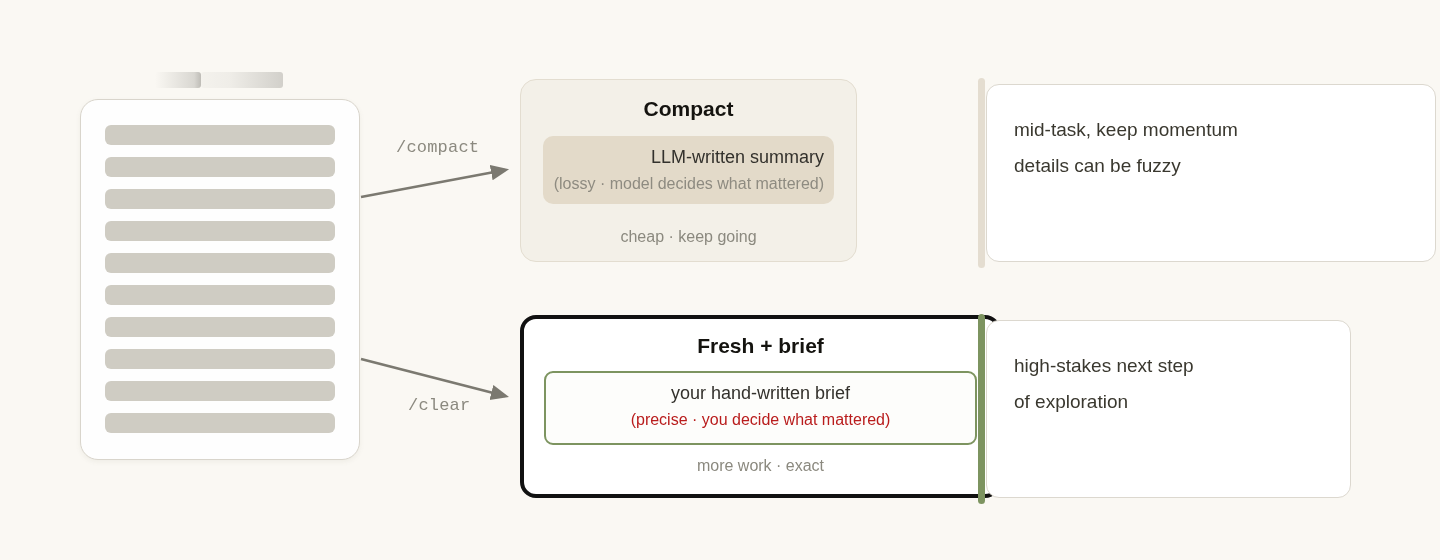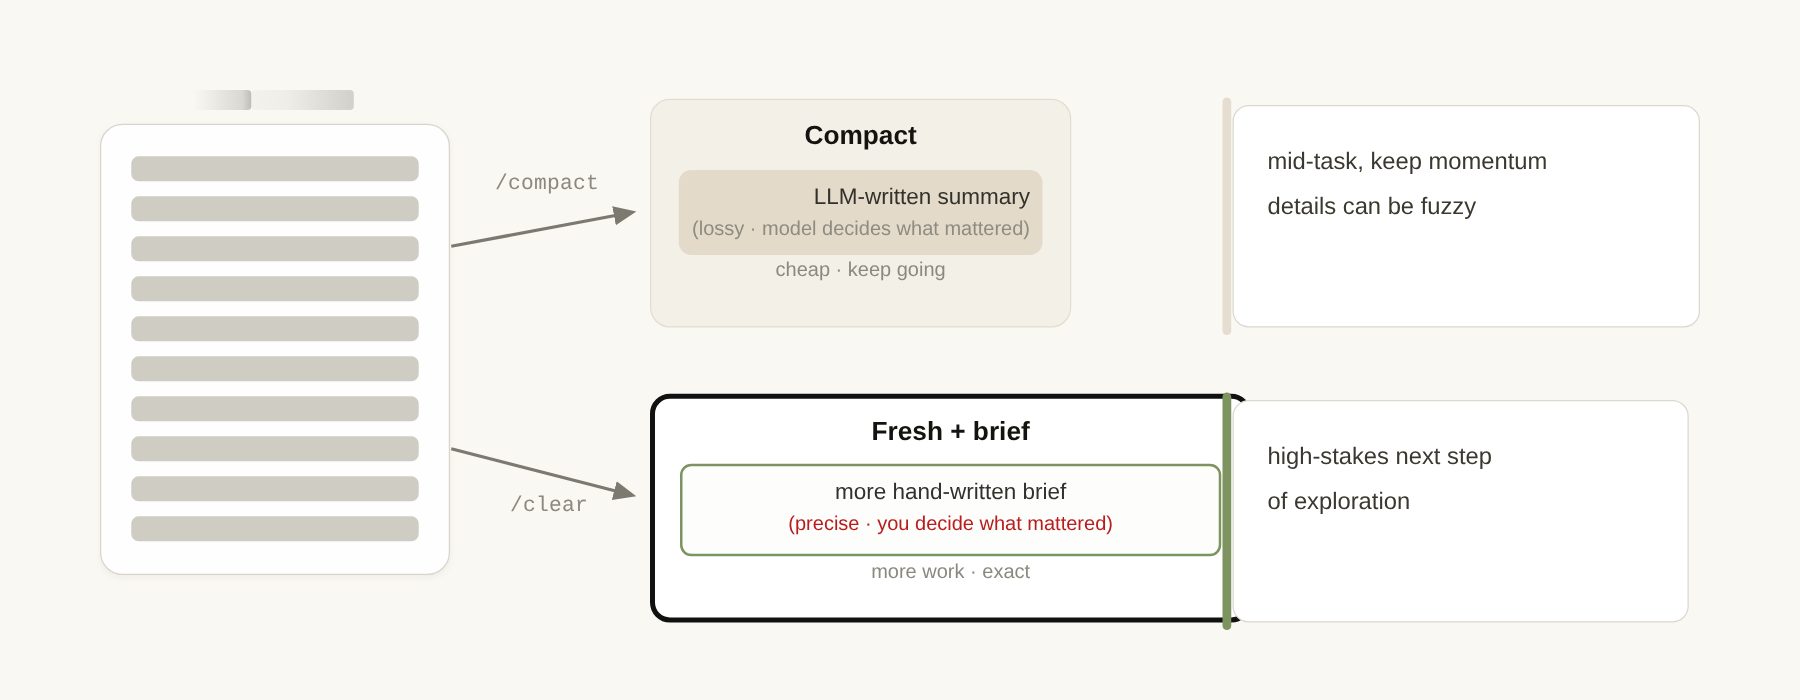--- a/index.html
+++ b/index.html
@@ -143,23 +143,23 @@
   }
   .panel-sub {
     font-size: 16px;
     color: #8e8b81;
     line-height: 1.2;
   }
   .panel-fresh .panel-sub { color: #b91c1c; }
   .card-footnote {
     font-size: 16px;
     color: #8b897f;
-    margin-top: 4px;
-  }
-  .card-fresh .card-footnote { }
+    margin-top: 24px;
+  }
+  .card-fresh .card-footnote { margin-top: 12px; }
 
   
   .note {
     position: absolute;
   }
   .note-accent {
     position: absolute;
     left: 0;
     top: 0;
     width: 7px;
@@ -171,21 +171,21 @@
     left: 8px;
     top: 6px;
     right: 0;
     bottom: 6px;
     background: #ffffff;
     border: 1px solid #dcd8cf;
     border-radius: 13px;
     box-sizing: border-box;
     padding: 27px 26px 0 27px;
   }
-  .note-1 { left: 978px; top: 78px; width: 382px; height: 190px; }
+  .note-1 { left: 978px; top: 78px; width: 458px; height: 190px; }
   .note-2 { left: 978px; top: 314px; width: 373px; height: 190px; }
   .note-line {
     font-size: 19px;
     color: #3a382f;
     line-height: 1.92;
     white-space: nowrap;
   }
 </style>
 </head>
 <body>
@@ -228,21 +228,21 @@
     <div class="inner-panel panel-compact">
       <div class="panel-main">LLM-written summary</div>
       <div class="panel-sub">(lossy · model decides what mattered)</div>
     </div>
     <div class="card-footnote">cheap · keep going</div>
   </div>
 
   <div class="option-card card-fresh">
     <div class="card-title">Fresh + brief</div>
     <div class="inner-panel panel-fresh">
-      <div class="panel-main">more hand-written brief</div>
+      <div class="panel-main">your hand-written brief</div>
       <div class="panel-sub">(precise · you decide what mattered)</div>
     </div>
     <div class="card-footnote">more work · exact</div>
   </div>
 
   <div class="note note-1">
     <div class="note-accent" style="background:#e4ddd0"></div>
     <div class="note-body">
       <div class="note-line">mid-task, keep momentum</div>
       <div class="note-line">details can be fuzzy</div>

